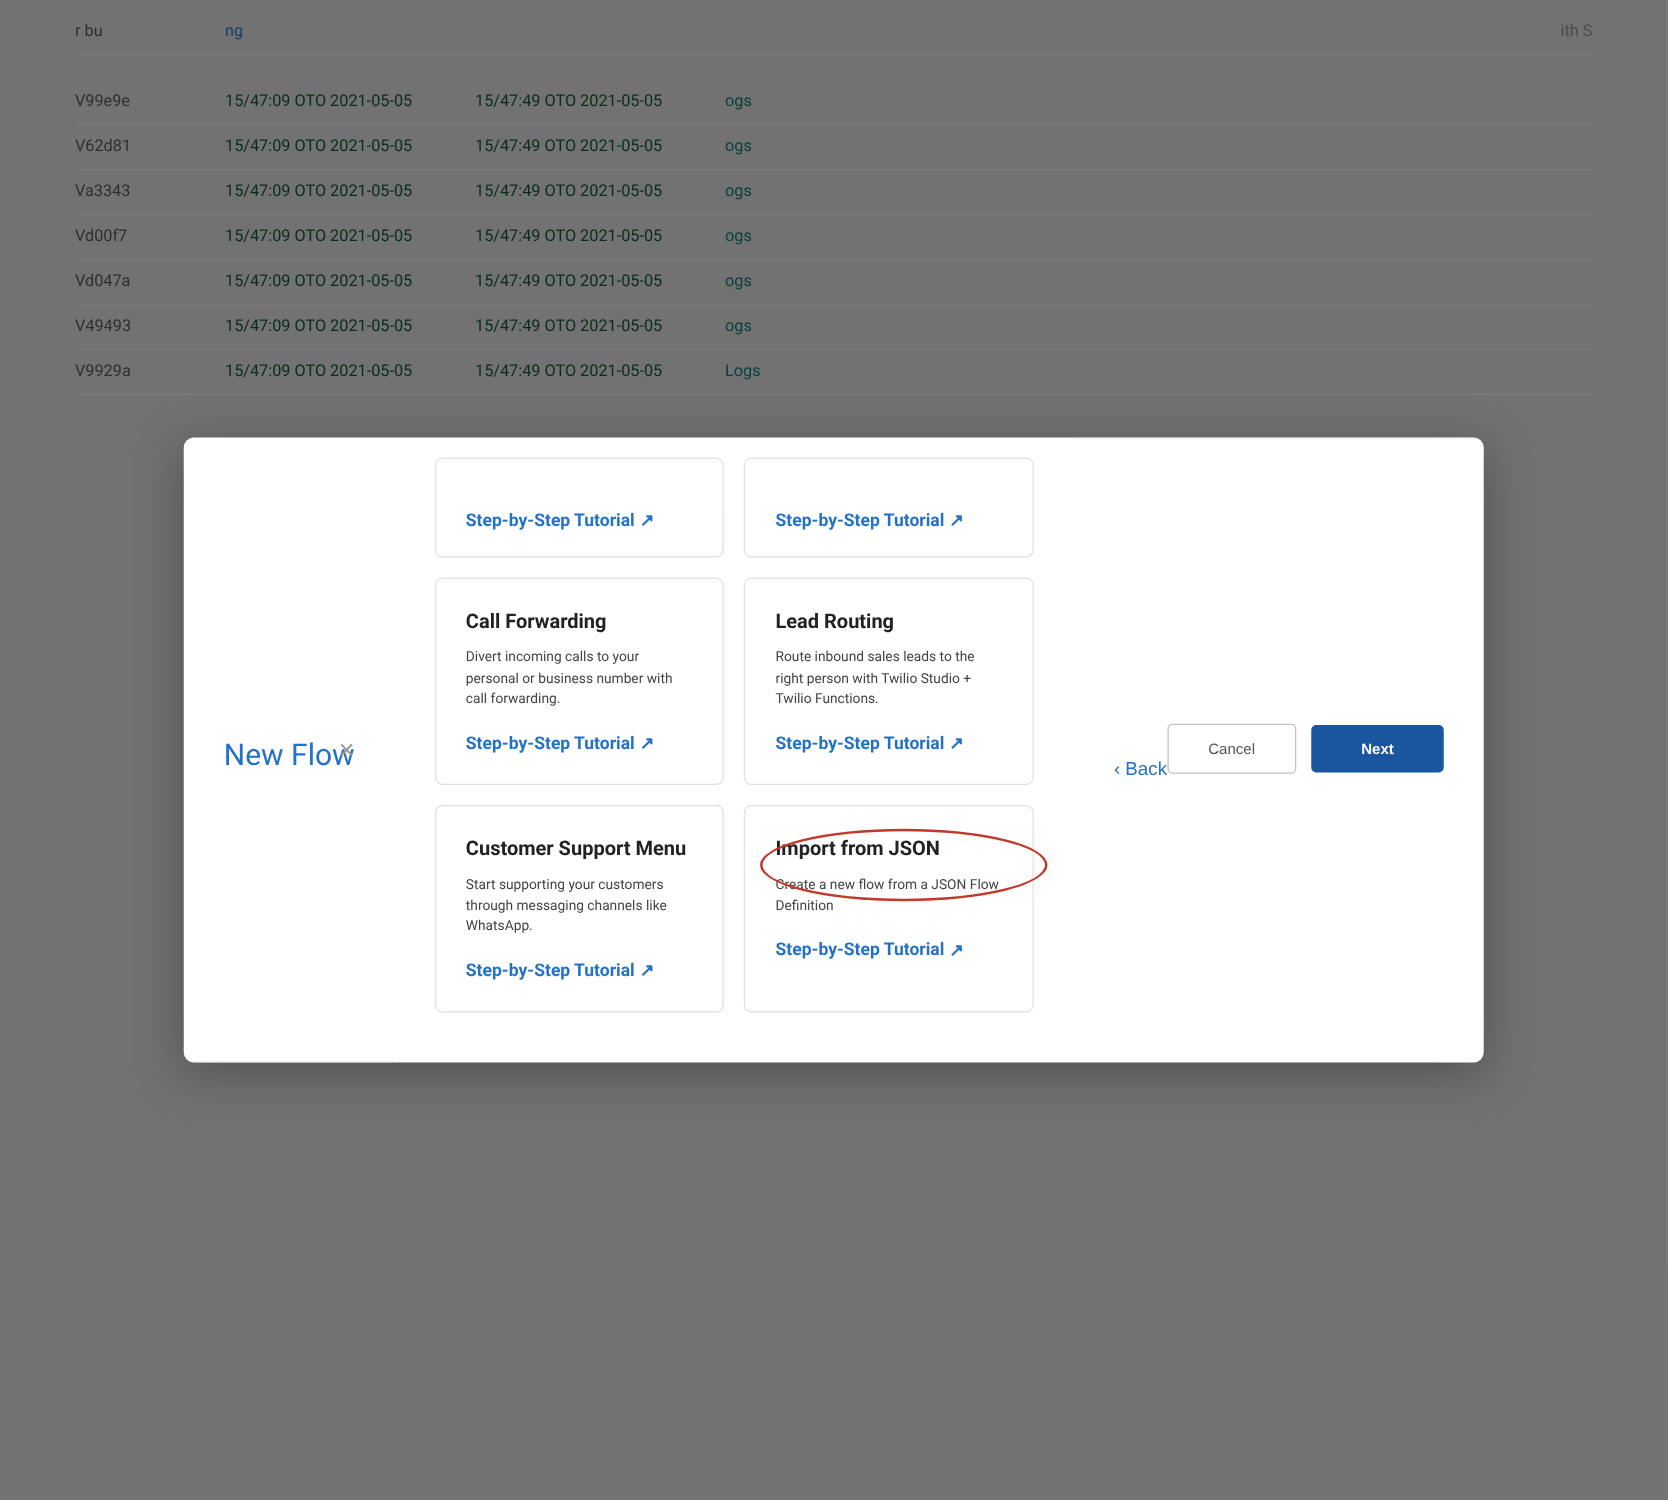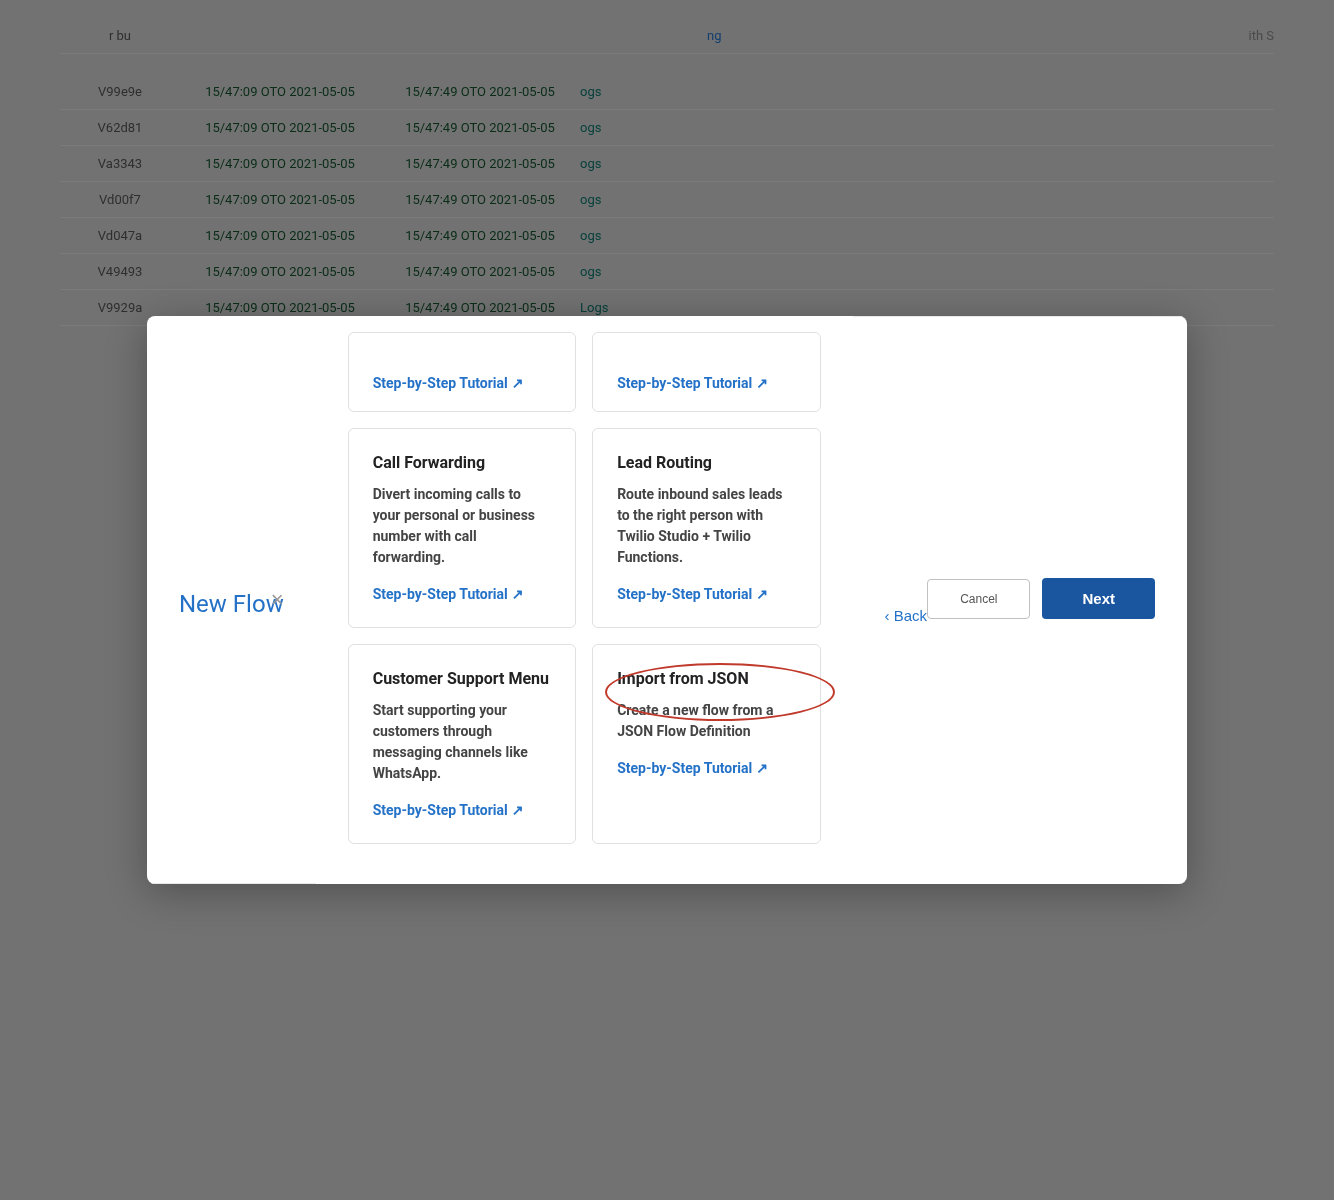--- a/index.html
+++ b/index.html
@@ -18,22 +18,21 @@
 
     .background-content {
       position: absolute;
       inset: 0;
       background: #d0d0d0;
       display: flex;
       flex-direction: column;
     }
 
     .bg-rows {
-      padding: 18px 60px;
-      text-align: center;
+      padding: 8px 60px;
     }
 
     .bg-row {
       display: flex;
       align-items: center;
       padding: 10px 0;
       border-bottom: 1px solid #e0e0e0;
       font-size: 13px;
       color: #333;
     }
@@ -123,25 +122,24 @@
     }
 
     .card-title {
       font-size: 16px;
       font-weight: 700;
       color: #222;
       margin-bottom: 12px;
     }
 
     .card-description {
-      font-size: 14px;
+      font-size: 11px;
       color: #444;
       line-height: 1.5;
       margin-bottom: 16px;
-      font-weight: bold;
     }
 
     .card-link {
       color: #2472c8;
       font-size: 14px;
       text-decoration: none;
       display: inline-flex;
       align-items: center;
       gap: 4px;
       font-weight: bold;
@@ -201,21 +199,21 @@
       font-size: 12px;
       padding: 12px 32px;
       border-radius: 4px;
       cursor: pointer;
     }
 
     .next-btn {
       background: #1a56a0;
       border: none;
       color: #fff;
-      font-size: 15px;
+      font-size: 12px;
       font-weight: 600;
       padding: 12px 40px;
       border-radius: 4px;
       cursor: pointer;
     }
   </style>
 </head>
 <body>
 
 <div class="background-content">

